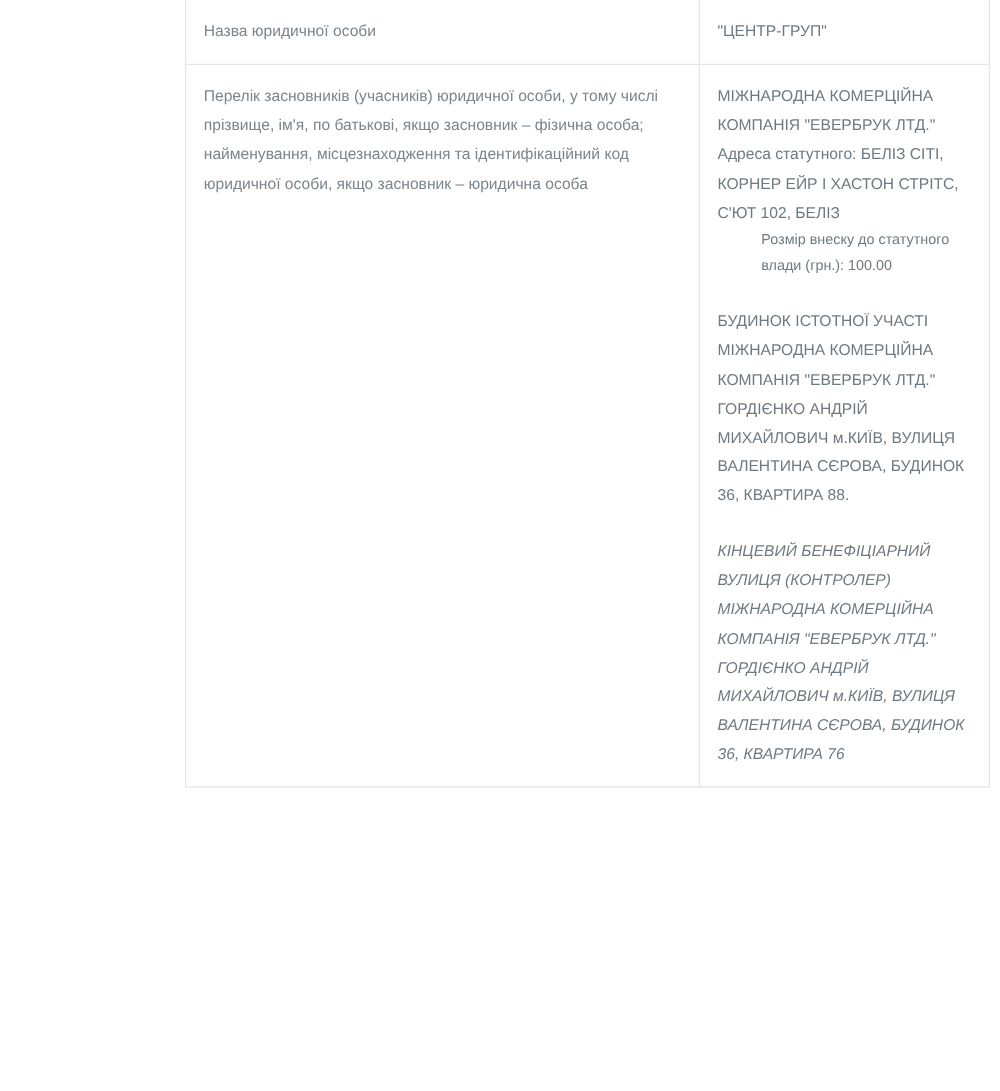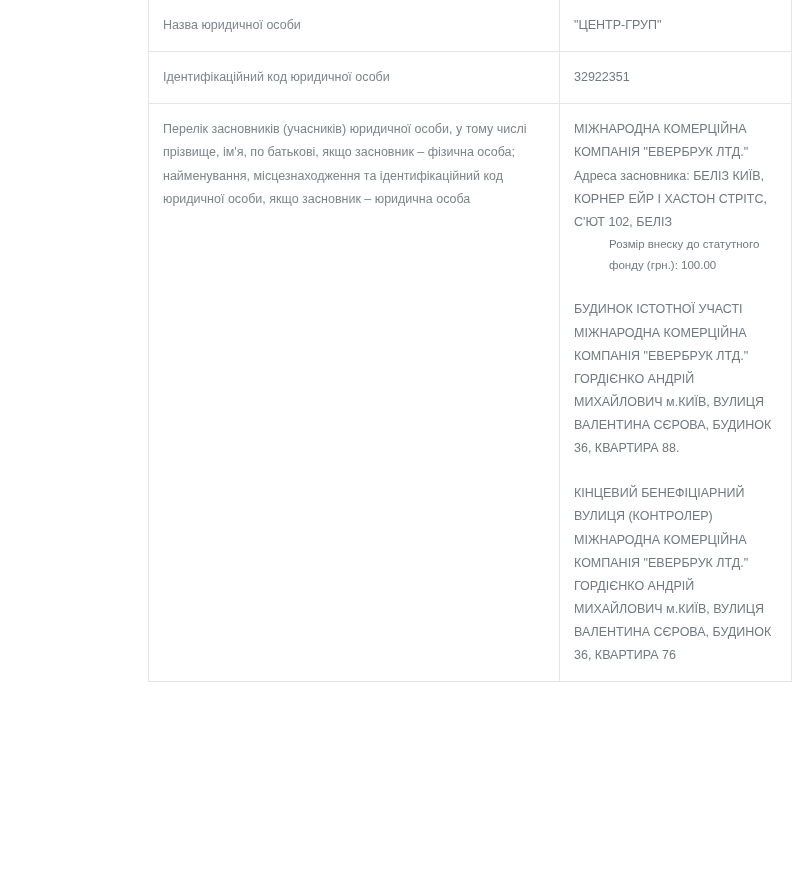--- a/index.html
+++ b/index.html
@@ -48,20 +48,21 @@
     border-top: none;
   }
   td.label-mid {
     vertical-align: middle;
   }
   .value-block {
     margin-bottom: 22px;
   }
   .value-block:last-child {
     margin-bottom: 0;
+    font-style: italic;
   }
   .value-line {
     display: block;
   }
   .small-note {
     font-size: 11.5px;
     line-height: 1.85;
     margin-left: 35px;
   }
   .founders-label {
@@ -78,41 +79,35 @@
       <col class="value-col">
     </colgroup>
     <tbody>
       <tr class="first">
         <td class="label label-mid">Назва юридичної особи</td>
         <td class="value">
           <span class="value-line">"ЦЕНТР-ГРУП"</span>
         </td>
       </tr>
 
-      <tr>
-        <td class="label label-mid">Ідентифікаційний код юридичної особи</td>
-        <td class="value">
-          <span class="value-line">32922351</span>
-        </td>
-      </tr>
 
 
 
       <tr>
         <td class="label label-mid founders-label">Перелік засновників (учасників) юридичної особи, у тому числі прізвище, ім'я, по батькові, якщо засновник – фізична особа; найменування, місцезнаходження та ідентифікаційний код юридичної особи, якщо засновник – юридична особа</td>
         <td class="value">
 
           <div class="value-block">
             <span class="value-line">МІЖНАРОДНА КОМЕРЦІЙНА</span>
             <span class="value-line">КОМПАНІЯ "ЕВЕРБРУК ЛТД."</span>
-            <span class="value-line">Адреса засновника: БЕЛІЗ КИЇВ,</span>
+            <span class="value-line">Адреса статутного: БЕЛІЗ СІТІ,</span>
             <span class="value-line">КОРНЕР ЕЙР І ХАСТОН СТРІТС,</span>
             <span class="value-line">С'ЮТ 102, БЕЛІЗ</span>
             <span class="value-line small-note">Розмір внеску до статутного</span>
-            <span class="value-line small-note">фонду (грн.): 100.00</span>
+            <span class="value-line small-note">влади (грн.): 100.00</span>
           </div>
 
           <div class="value-block">
             <span class="value-line">БУДИНОК ІСТОТНОЇ УЧАСТІ</span>
             <span class="value-line">МІЖНАРОДНА КОМЕРЦІЙНА</span>
             <span class="value-line">КОМПАНІЯ "ЕВЕРБРУК ЛТД."</span>
             <span class="value-line">ГОРДІЄНКО АНДРІЙ</span>
             <span class="value-line">МИХАЙЛОВИЧ м.КИЇВ, ВУЛИЦЯ</span>
             <span class="value-line">ВАЛЕНТИНА СЄРОВА, БУДИНОК</span>
             <span class="value-line">36, КВАРТИРА 88.</span>

